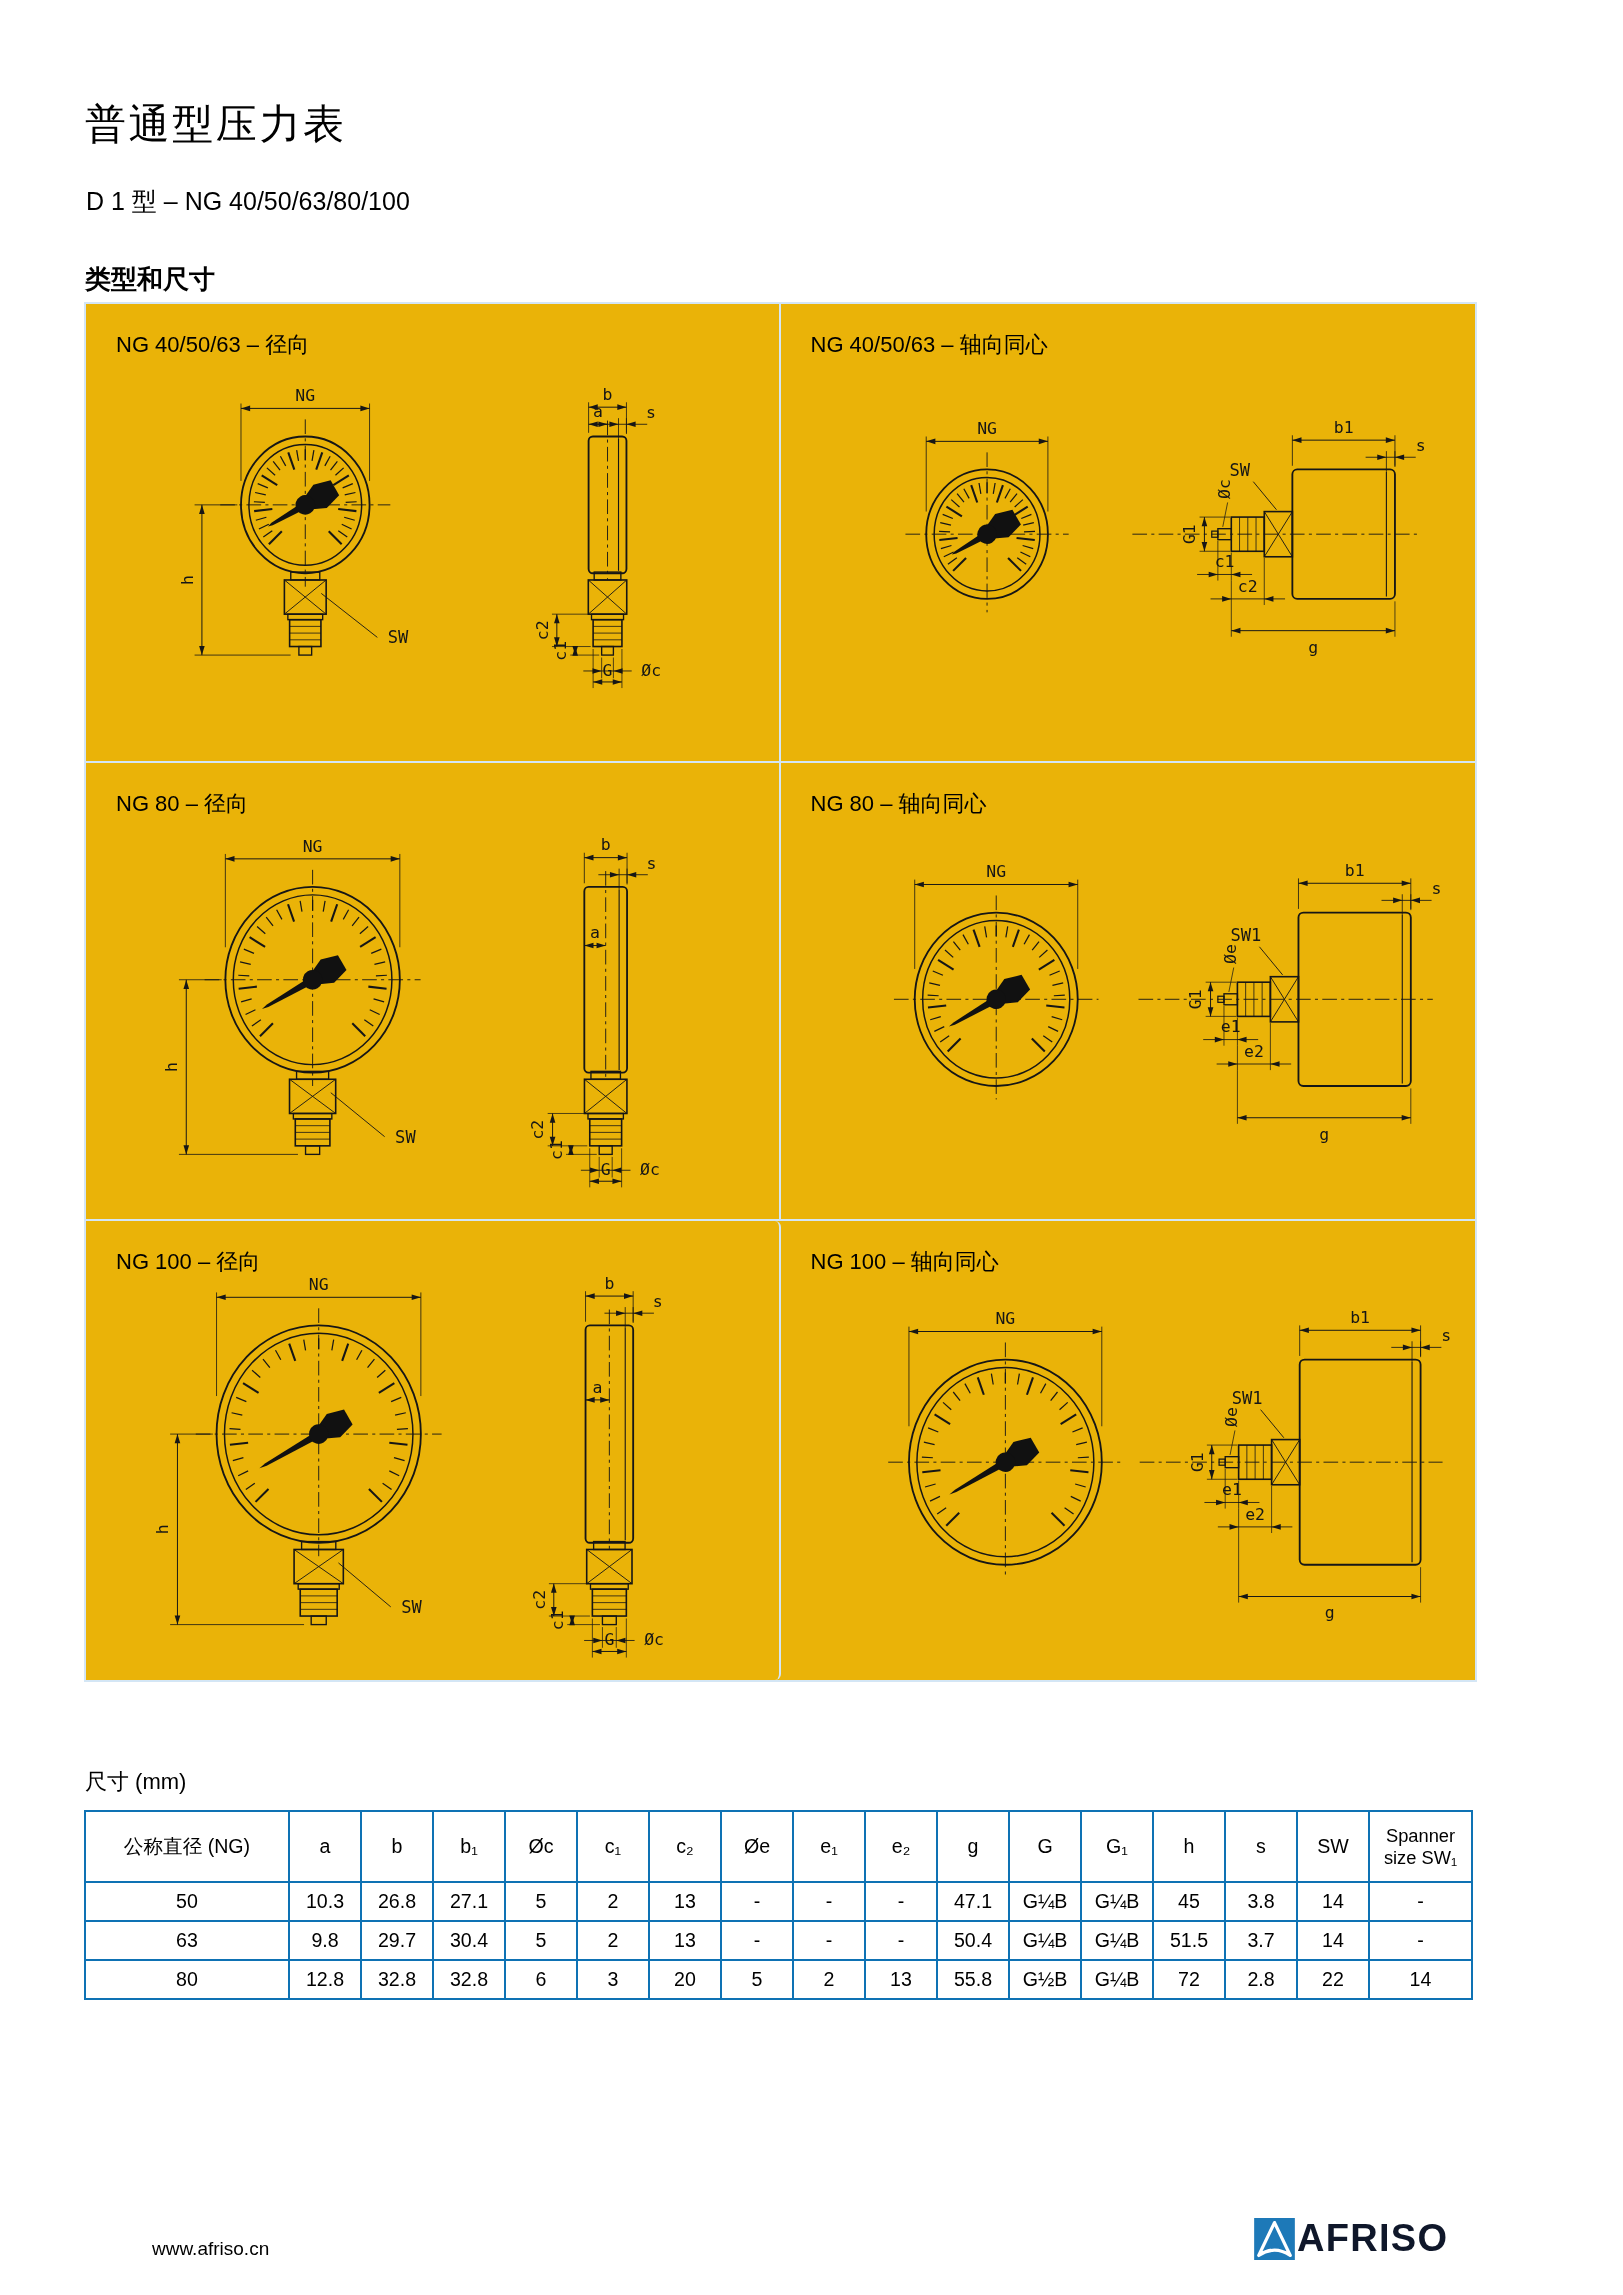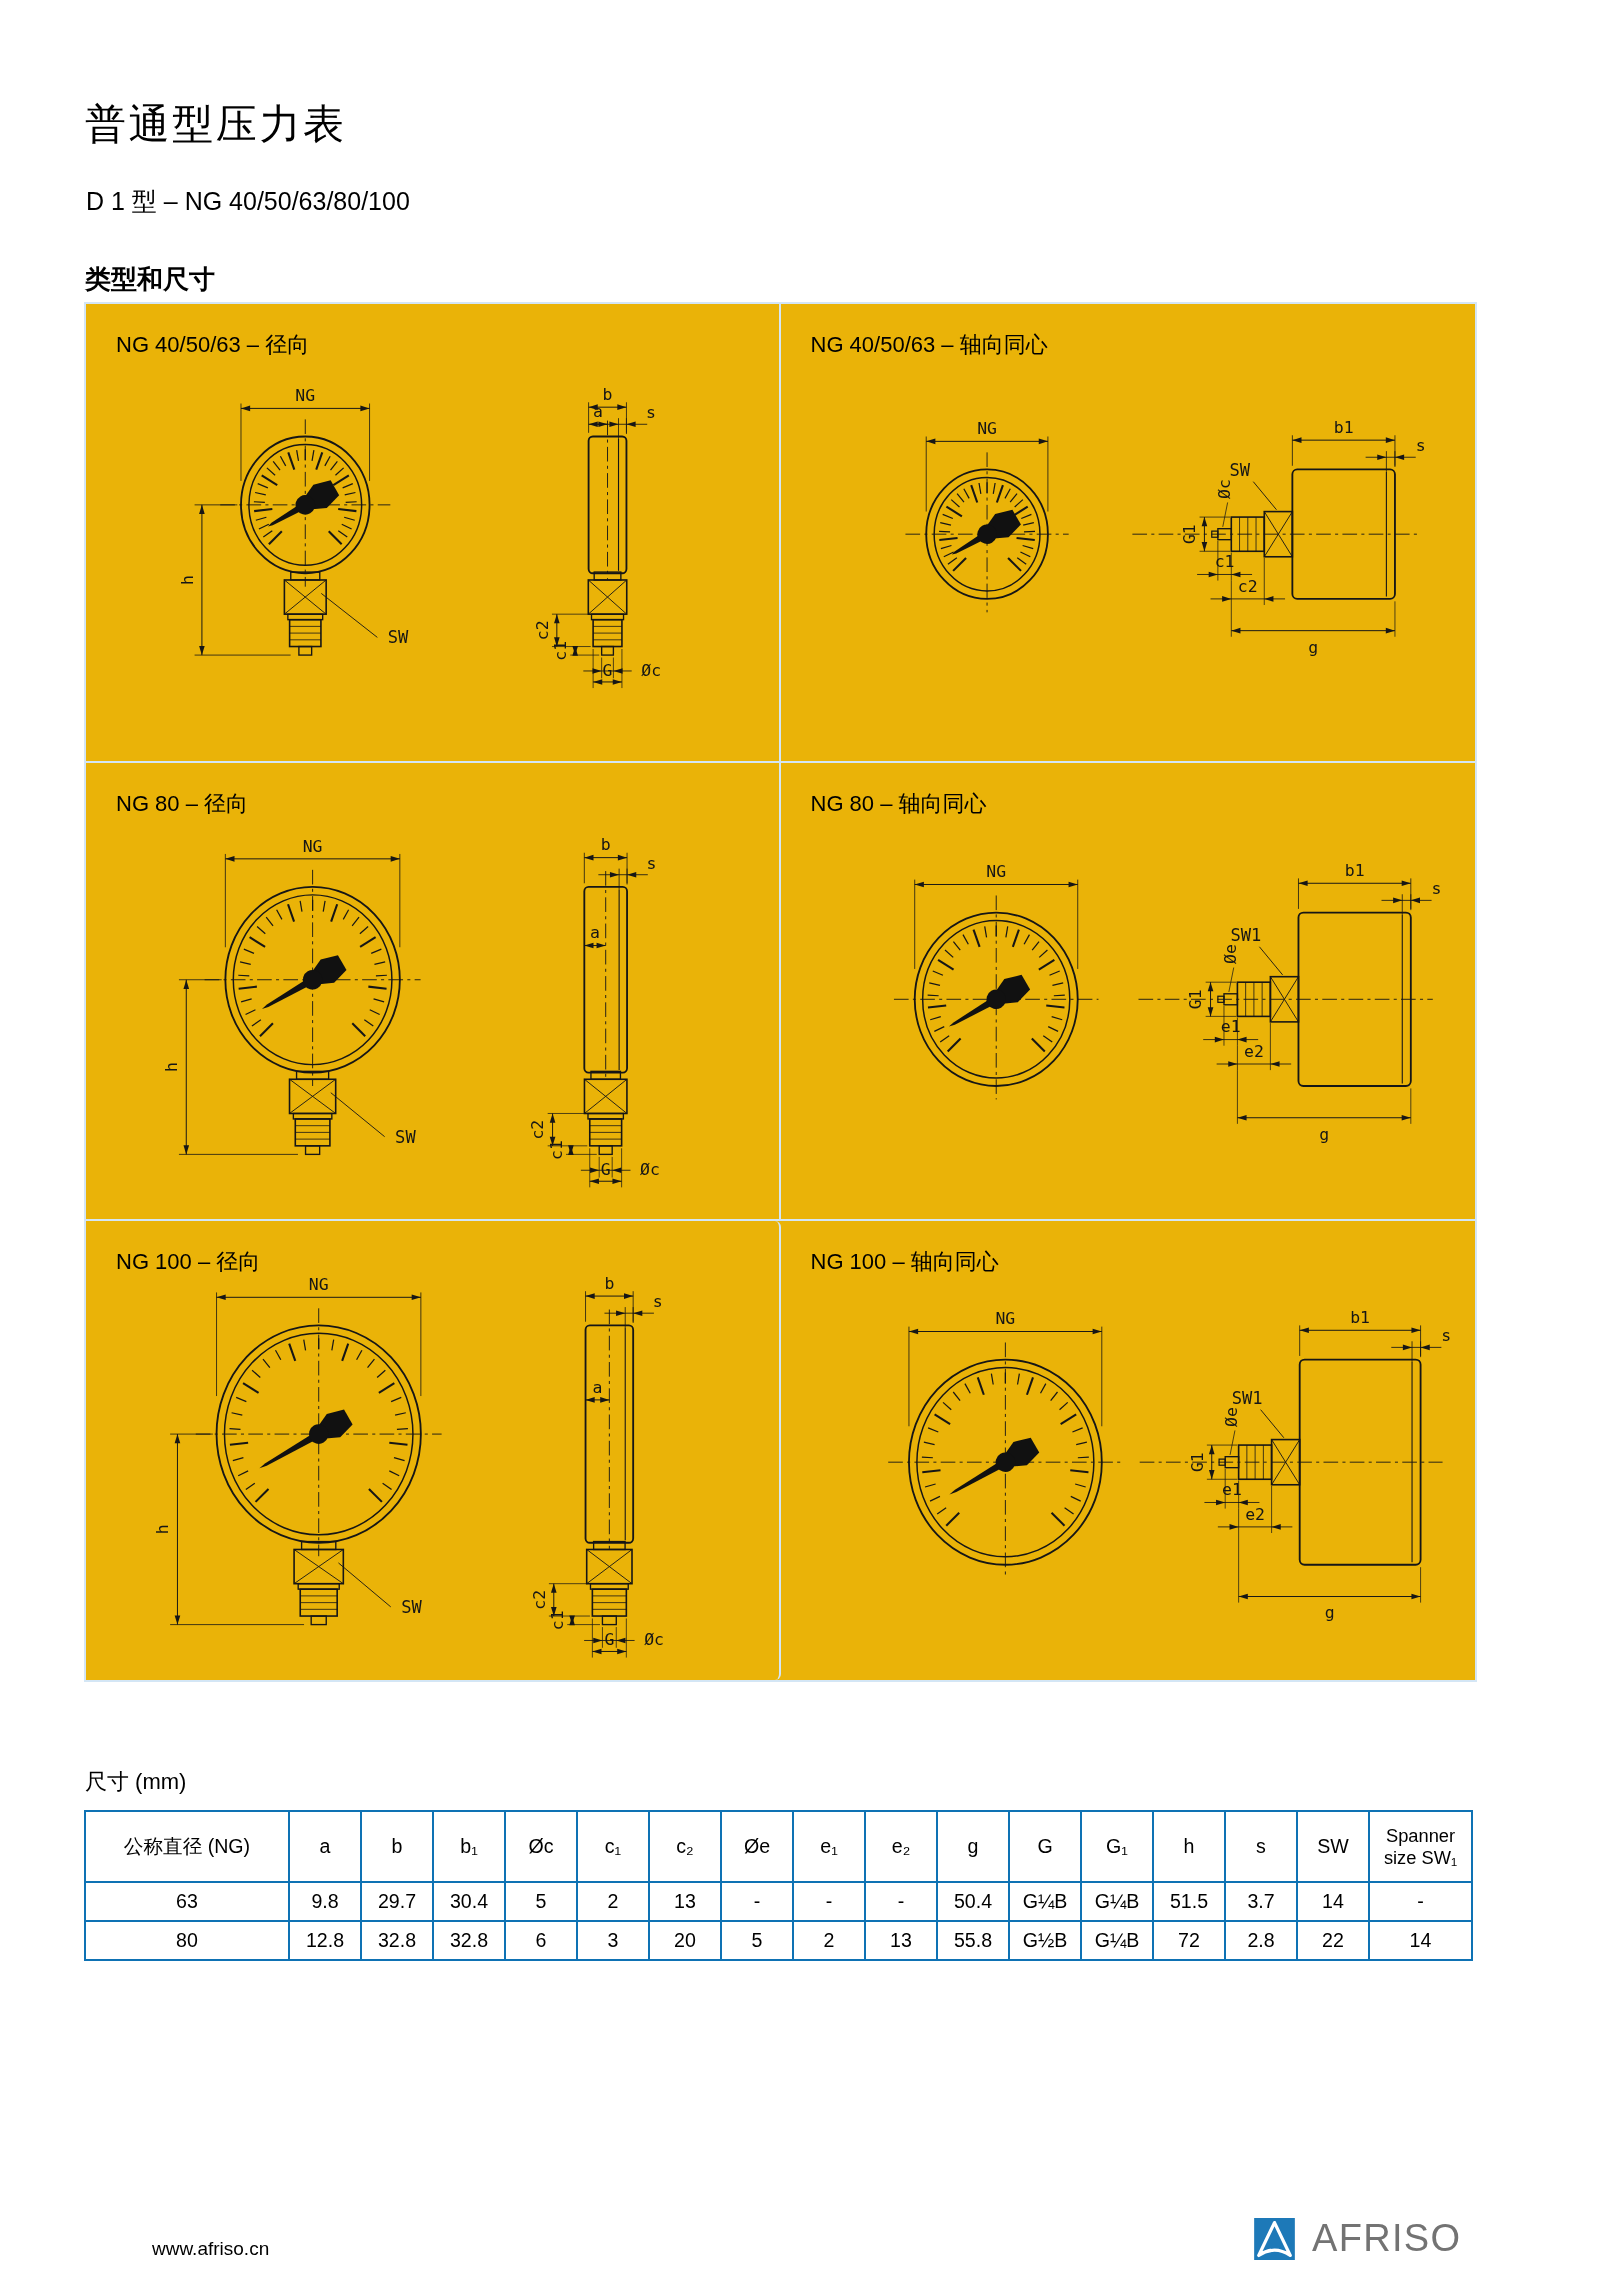--- a/index.html
+++ b/index.html
@@ -16,21 +16,21 @@
   .cell-label{position:absolute;left:30px;top:26px;font-size:22px;}
   .cell svg{position:absolute;left:2.6px;top:47px;}
   .sec-dims{position:absolute;left:85px;top:1767px;font-size:22px;}
   table.dims{position:absolute;left:84px;top:1810px;width:1389px;border-collapse:collapse;table-layout:fixed;font-size:19.6px;}
   table.dims th,table.dims td{border:2px solid #0e72b4;text-align:center;padding:0;font-weight:normal;overflow:hidden;}
   table.dims th{height:69px;margin-left:32px;}
   table.dims td{height:37px;}
   table.dims th:last-child{font-size:18.3px;line-height:1.15;padding:0 3.9px;}
   .footer-url{position:absolute;left:152px;top:2238px;font-size:19px;}
   .logo{position:absolute;left:1254px;top:2217px;display:flex;align-items:center;}
-  .logo-text{font-size:38px;font-weight:normal;letter-spacing:1.3px;margin-left:17px;color:#737373;}
+  .logo-text{font-size:38px;font-weight:bold;letter-spacing:1.3px;margin-left:2px;color:#0f172a;}
 </style>
 </head>
 <body>
 
 <div class="title">普通型压力表</div>
 <div class="subtitle">D 1 型  – NG 40/50/63/80/100</div>
 <div class="sec-types">类型和尺寸</div>
 
 <div class="grid">
   <div class="cell">
@@ -798,20 +798,39 @@
         <th>g</th>
         <th>G</th>
         <th>G₁</th>
         <th>h</th>
         <th>s</th>
         <th>SW</th>
         <th>Spanner size SW₁</th>
       </tr>
     </thead>
   <tbody id="tbody">
+      <tr>
+        <td>50</td>
+        <td>10.3</td>
+        <td>26.8</td>
+        <td>27.1</td>
+        <td>5</td>
+        <td>2</td>
+        <td>13</td>
+        <td>-</td>
+        <td>-</td>
+        <td>-</td>
+        <td>47.1</td>
+        <td>G¼B</td>
+        <td>G¼B</td>
+        <td>45</td>
+        <td>3.8</td>
+        <td>14</td>
+        <td>-</td>
+      </tr>
       <tr>
         <td>63</td>
         <td>9.8</td>
         <td>29.7</td>
         <td>30.4</td>
         <td>5</td>
         <td>2</td>
         <td>13</td>
         <td>-</td>
         <td>-</td>

